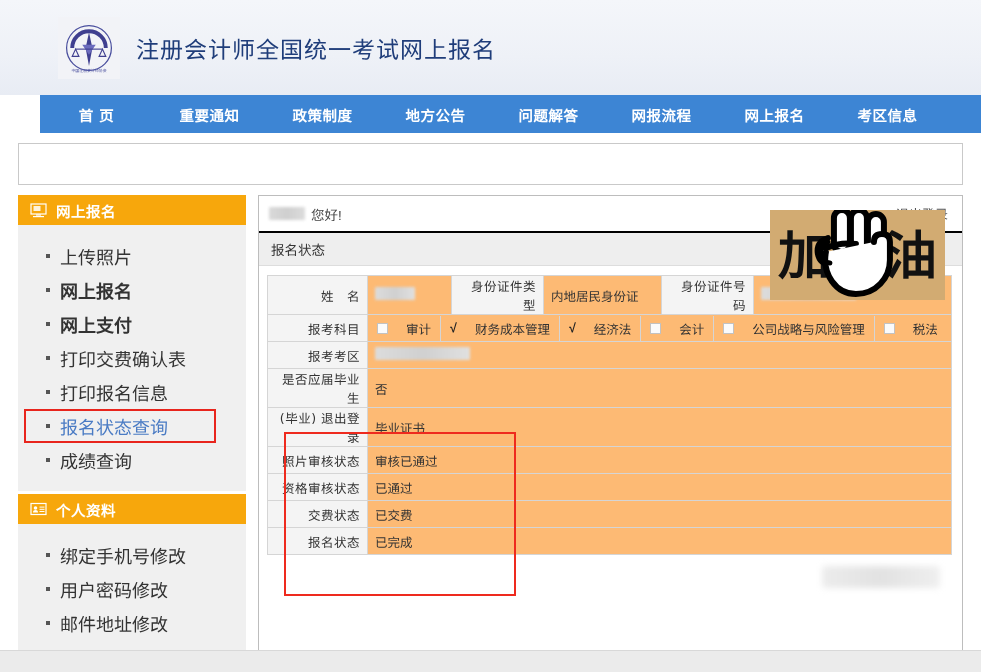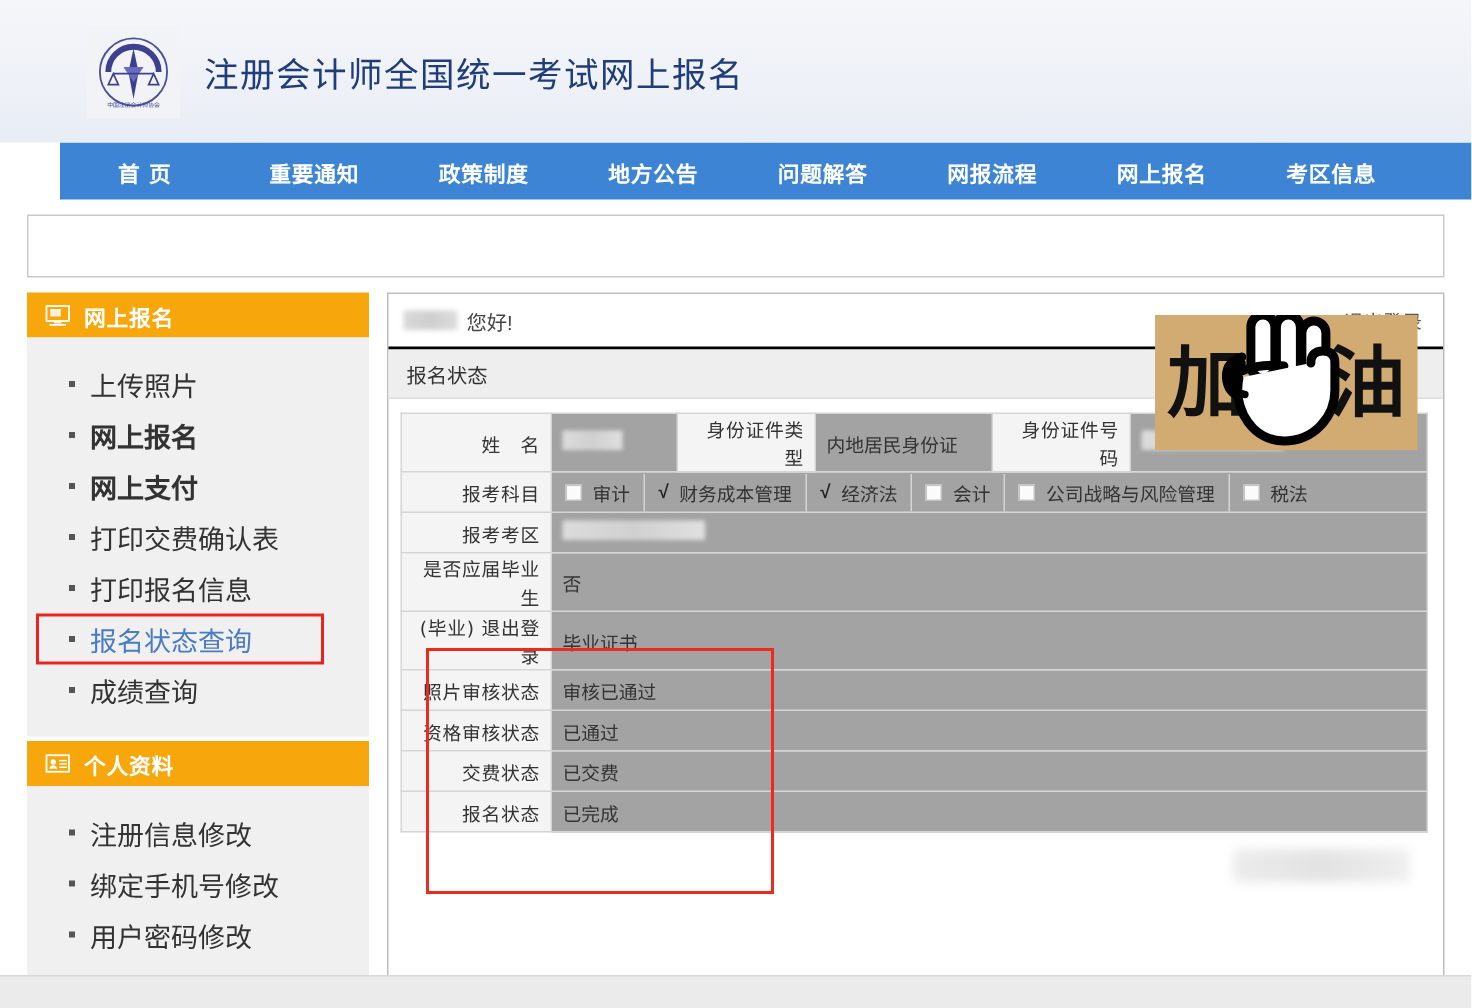--- a/index.html
+++ b/index.html
@@ -121,33 +121,33 @@
   table.reg td {
     border: 1px solid #d5d5d5;
     height: 27px; font-size: 12.5px; color: #333;
     padding: 0 7px;
     font-family: "DejaVu Sans", "Liberation Sans", sans-serif;
   }
   td.lbl {
     background: #f4f4f4; text-align: right; color: #333;
     width: 96px; letter-spacing: .5px;
   }
-  td.val { background: #a3a3a3; text-align: left; }
+  td.val { background: #fdba74; text-align: left; }
   .val-redact {
     display: inline-block; height: 13px; width: 40px;
     background: linear-gradient(90deg,#dcdcdc,#d0d0d0,#e0e0e0);
     filter: blur(1.5px); border-radius: 1px;
   }
   .val-redact.wide { width: 95px; }
 
   
   .subj-cell { padding: 0 !important; }
   .subj-strip { display: flex; align-items: stretch; height: 25px; }
   .subj {
-    display: flex; align-items: center; gap: 7px;
+    display: flex; align-items: center; gap: 18px;
     padding: 0 9px; font-size: 12.5px; color: #333;
     border-right: 1px solid #d5d5d5; white-space: nowrap;
     font-family: Liberation Sans, sans-serif;
   }
   .subj:last-child { border-right: none; }
   .cb {
     width: 11px; height: 11px; border: 1px solid #c2c2c2;
     background: #fbfbfb; display: inline-block; flex: 0 0 11px;
   }
   .tick { font-weight: bold; font-size: 12.5px; color: #222; }
@@ -272,24 +272,20 @@
               <circle cx="5.5" cy="6" r="1.8" fill="#fff"></circle>
               <path d="M3 10.5c0-1.6 1.1-2.4 2.5-2.4s2.5.8 2.5 2.4z" fill="#fff"></path>
               <rect x="9.5" y="4.6" width="5" height="1" fill="#fff"></rect>
               <rect x="9.5" y="6.8" width="5" height="1" fill="#fff"></rect>
               <rect x="9.5" y="9" width="5" height="1" fill="#fff"></rect>
             </svg>
           </span>
           <span class="sh-label">个人资料</span>
         </div>
         <div class="side-list">
-          <div class="side-item">
-            <span class="dot"></span>
-            <span class="si-label">注册信息修改</span>
-          </div>
           <div class="side-item">
             <span class="dot"></span>
             <span class="si-label">绑定手机号修改</span>
           </div>
           <div class="side-item">
             <span class="dot"></span>
             <span class="si-label">用户密码修改</span>
           </div>
           <div class="side-item">
             <span class="dot"></span>

